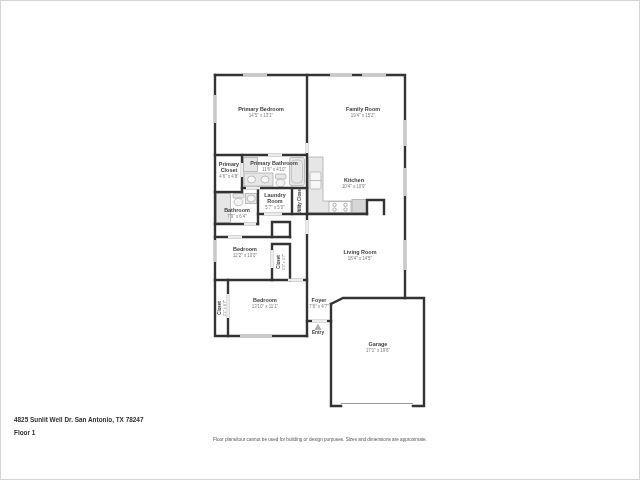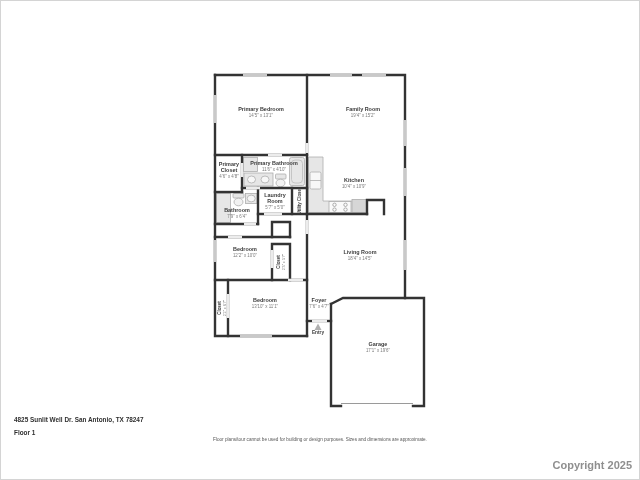--- a/index.html
+++ b/index.html
@@ -182,16 +182,15 @@
   </div>
   <div class="rl" style="left:377.5px;top:347px">
     <div class="rn">Garage</div>
     <div class="rd">17'1" x 19'6"</div>
   </div>
 
   <div class="addr">4825 Sunlit Well Dr. San Antonio, TX 78247</div>
   <div class="floor">Floor 1</div>
   <div class="disc">Floor plans/tour cannot be used for building or design purposes. Sizes and dimensions are approximate.</div>
   <div class="copy">
-    <div>Copyright 2025</div>
   </div>
 
 </div>
 
 </body></html>

